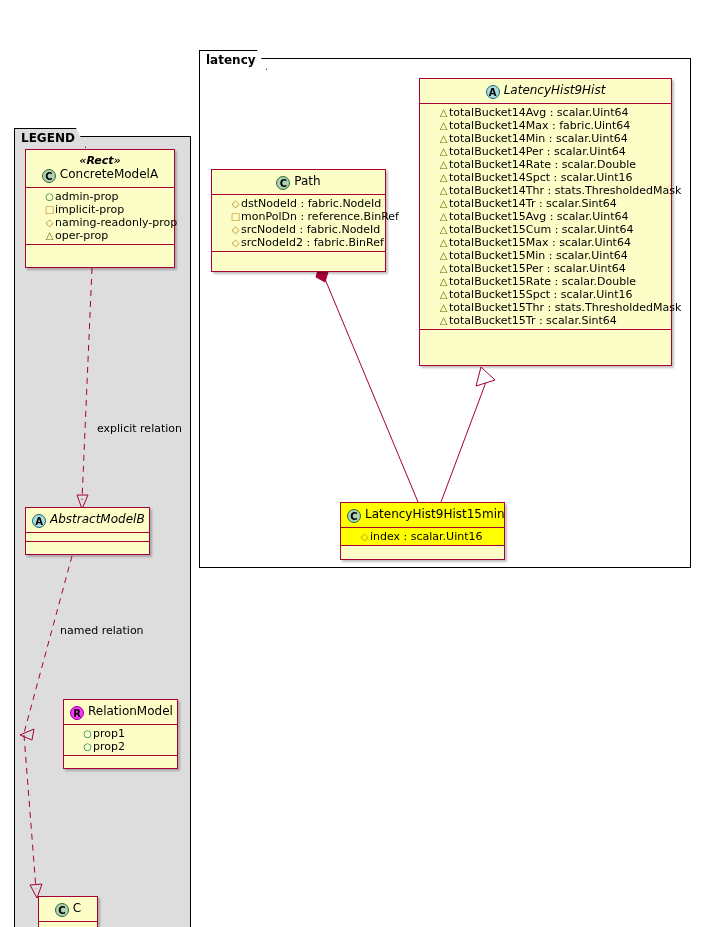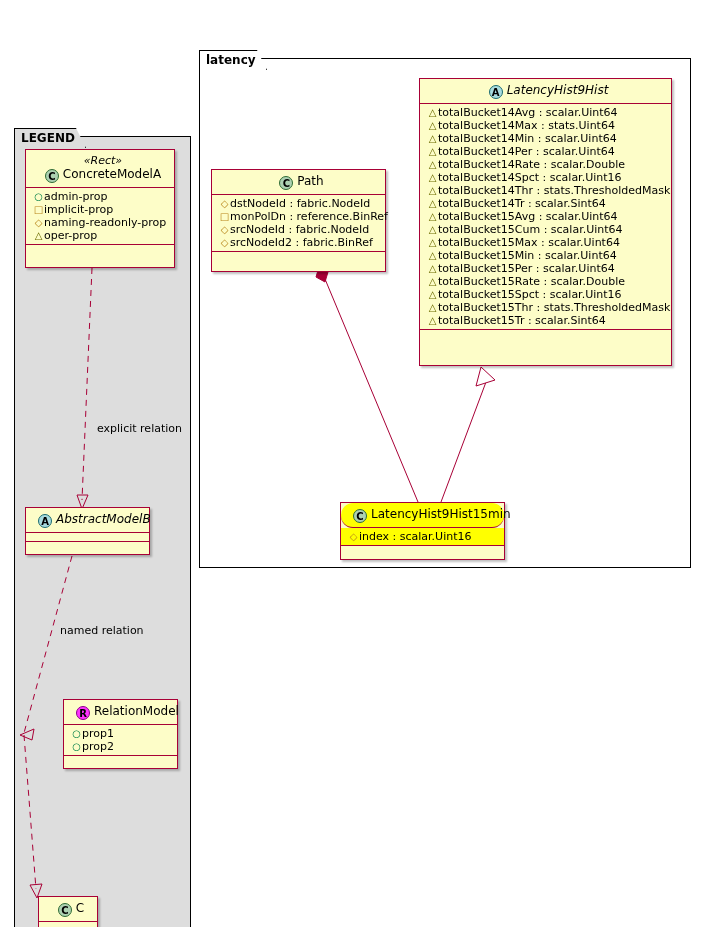--- a/index.html
+++ b/index.html
@@ -62,35 +62,36 @@
   .clsbox {
     position: absolute;
     background: #fdfdc8;
     border: 1px solid #a80036;
     box-sizing: border-box;
     box-shadow: 2px 2px 2px rgba(0,0,0,0.25);
   }
   .clsbox .hdr {
     position: relative;
     text-align: center;
-    padding: 4px 6px 4px 12px;
+    padding: 4px 6px 4px 6px;
     border-bottom: 1px solid #a80036;
     font-size: 12px;
     white-space: nowrap;
   }
-  .clsbox .hdr.yellow { background: #ffff00; border-radius: 12px; }
+  .clsbox .hdr.yellow { background: #ffff00; }
   .clsbox .hdr .stereo {
     display: block;
     font-style: italic;
     font-size: 11px;
+    font-weight: bold;
   }
   .clsbox .hdr .nm { font-weight: normal; }
   .clsbox .hdr .nm.italic { font-style: italic; }
   .clsbox .attrs {
-    padding: 2px 4px 2px 5px;
+    padding: 2px 4px 2px 16px;
     border-bottom: 1px solid #a80036;
   }
   .clsbox .attrs.empty { height: 8px; padding: 0; }
   .clsbox .methods { height: 8px; }
   .attr {
     white-space: nowrap;
     line-height: 13px;
     font-size: 11px;
     padding-left: 2px;
   }
@@ -171,21 +172,21 @@
     <line x1="24" y1="699" x2="36" y2="853" stroke="#a80036" stroke-width="1" stroke-dasharray="6,5"></line>
     <polygon points="37,862 30,849 42,848" fill="none" stroke="#a80036" stroke-width="1"></polygon>
   </svg>
 
   <div class="clsbox" style="left:419px; top:42px; width:253px; height:288px;">
     <div class="hdr">
       <span class="badge a">A</span><span class="nm italic">LatencyHist9Hist</span>
     </div>
     <div class="attrs">
       <div class="attr"><span class="mk m-blue">△</span><span>totalBucket14Avg : scalar.Uint64</span></div>
-      <div class="attr"><span class="mk m-blue">△</span><span>totalBucket14Max : stats.Uint64</span></div>
+      <div class="attr"><span class="mk m-blue">△</span><span>totalBucket14Max : fabric.Uint64</span></div>
       <div class="attr"><span class="mk m-blue">△</span><span>totalBucket14Min : scalar.Uint64</span></div>
       <div class="attr"><span class="mk m-blue">△</span><span>totalBucket14Per : scalar.Uint64</span></div>
       <div class="attr"><span class="mk m-blue">△</span><span>totalBucket14Rate : scalar.Double</span></div>
       <div class="attr"><span class="mk m-blue">△</span><span>totalBucket14Spct : scalar.Uint16</span></div>
       <div class="attr"><span class="mk m-blue">△</span><span>totalBucket14Thr : stats.ThresholdedMask</span></div>
       <div class="attr"><span class="mk m-blue">△</span><span>totalBucket14Tr : scalar.Sint64</span></div>
       <div class="attr"><span class="mk m-blue">△</span><span>totalBucket15Avg : scalar.Uint64</span></div>
       <div class="attr"><span class="mk m-blue">△</span><span>totalBucket15Cum : scalar.Uint64</span></div>
       <div class="attr"><span class="mk m-blue">△</span><span>totalBucket15Max : scalar.Uint64</span></div>
       <div class="attr"><span class="mk m-blue">△</span><span>totalBucket15Min : scalar.Uint64</span></div>

